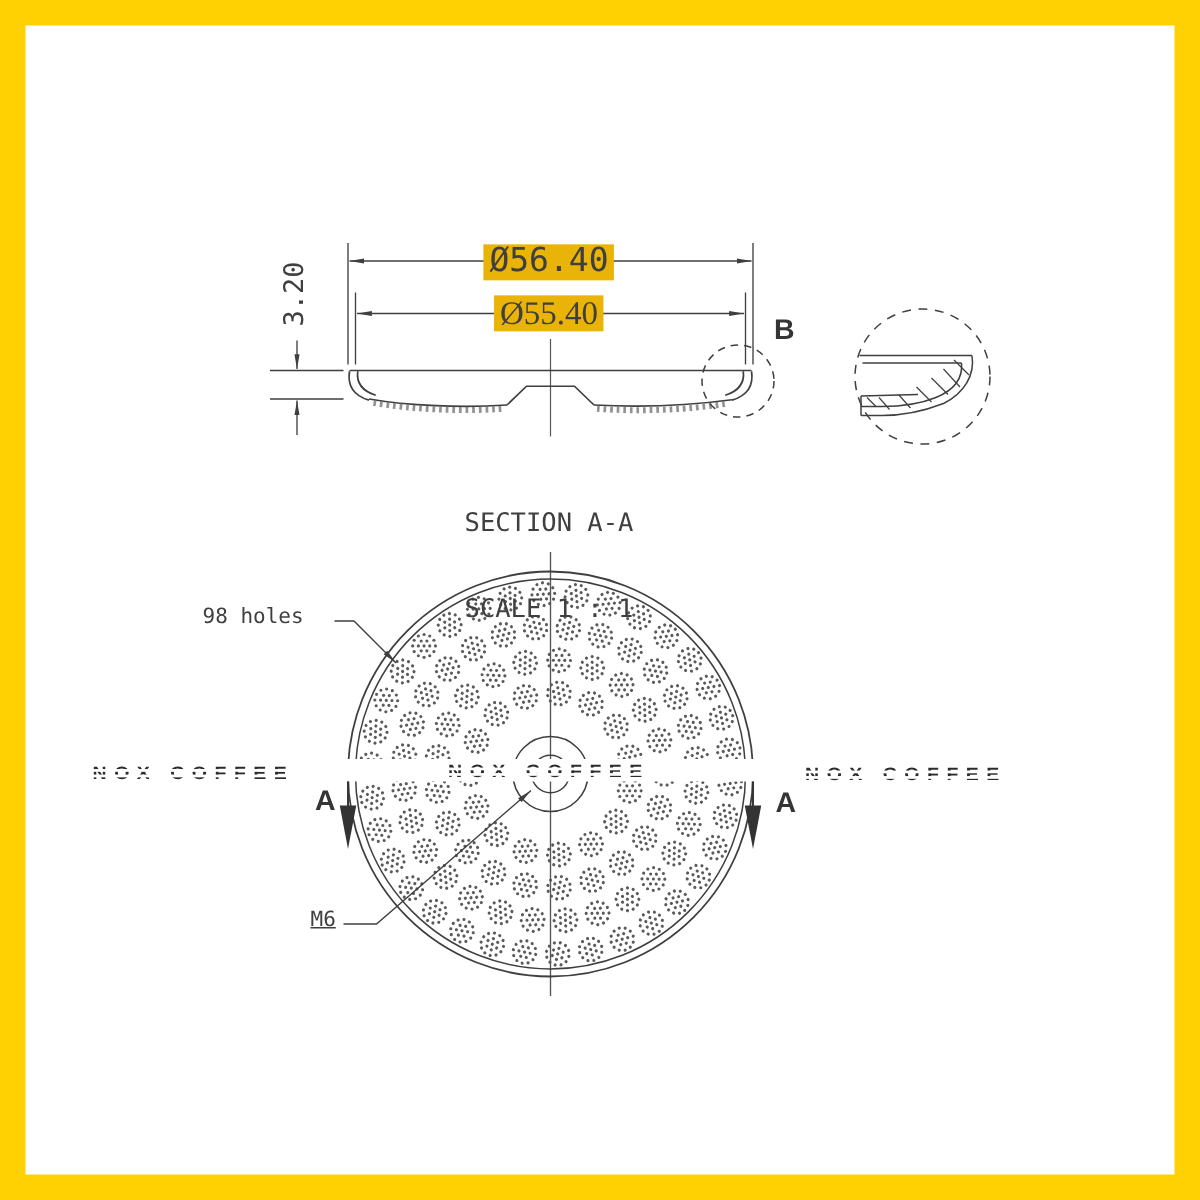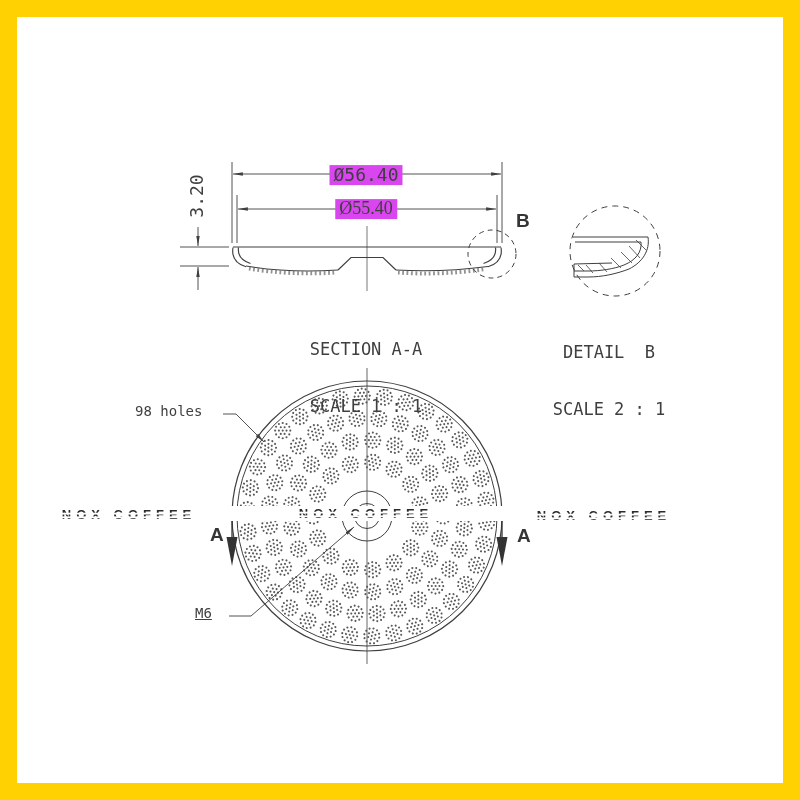--- a/index.html
+++ b/index.html
@@ -2,21 +2,21 @@
 <html><head>
 <meta charset="utf-8">
 <style>
   html,body{margin:0;padding:0;}
   body{width:800px;height:800px;position:relative;background:#ffffff;overflow:hidden;
        font-family:"DejaVu Sans Mono",monospace;color:#3f3f3f;}
   .stage{position:absolute;inset:0;width:800px;height:800px;}
   svg{position:absolute;left:0;top:0;}
   .frame{position:absolute;inset:0;border:17px solid #ffd103;pointer-events:none;z-index:50;}
   .annot{position:absolute;white-space:pre;z-index:20;line-height:1.1;}
-  .dim{font-size:18px;background:#d946ef;padding:0 4px;transform:translate(-50%,-50%);}
+  .dim{font-size:22px;background:#eab308;padding:0 4px;transform:translate(-50%,-50%);}
   .dim-rot{font-size:18px;transform:translate(-50%,-50%) rotate(-90deg);background:#ffffff;padding:0 2px;}
   .viewtitle{font-size:17px;line-height:19px;text-align:center;transform:translateX(-50%);}
   .leaderlabel{font-size:14px;}
   .marker-letter{font-family:"Liberation Sans",sans-serif;font-weight:600;font-size:19px;color:#353535;}
   .wm{position:absolute;z-index:30;font-family:"Liberation Sans",sans-serif;font-weight:800;
       font-size:13px;letter-spacing:5px;color:#2b2b2b;white-space:nowrap;
       transform:translate(-50%,-50%) scaleY(.92);}
   .wm i{font-style:normal;}
   .wm::before,.wm::after{content:"";position:absolute;left:-2px;right:-2px;height:1.7px;background:#ffffff;}
   .wm::before{top:36%;}
@@ -2173,27 +2173,23 @@
   <div class="annot dim" style="left:366px;top:175px;">Ø56.40</div>
   <div class="annot dim" style="left:366px;top:209px;font-family:Liberation Serif, serif;">Ø55.40</div>
   <div class="annot dim-rot" style="left:197px;top:196px;">3.20</div>
   <div class="annot marker-letter" style="left:516px;top:211px;">B</div>
 
   <div class="annot viewtitle" style="left:366px;top:302px;text-align:center;">
     <div>SECTION A-A</div>
     <div>SCALE 1 : 1</div>
   </div>
 
-  <div class="annot viewtitle" style="left:609px;top:305px;">
-    <div>DETAIL  B</div>
-    <div>SCALE 2 : 1</div>
-  </div>
 
   <div class="annot leaderlabel" style="left:135px;top:404px;">98 holes</div>
-  <div class="annot leaderlabel" style="left:195px;top:606px;text-decoration:underline;">M6</div>
+  <div class="annot leaderlabel" style="left:207px;top:606px;text-decoration:underline;">M6</div>
 
   <div class="annot marker-letter" style="left:210px;top:525px;">A</div>
   <div class="annot marker-letter" style="left:517px;top:526px;">A</div>
 
   <div class="wm" style="left:129px;top:515px;"><i>NOX COFFEE</i></div>
   <div class="wm" style="left:366px;top:514px;"><i>NOX COFFEE</i></div>
   <div class="wm" style="left:604px;top:516px;"><i>NOX COFFEE</i></div>
 
   <div class="frame"></div>
 </div>

